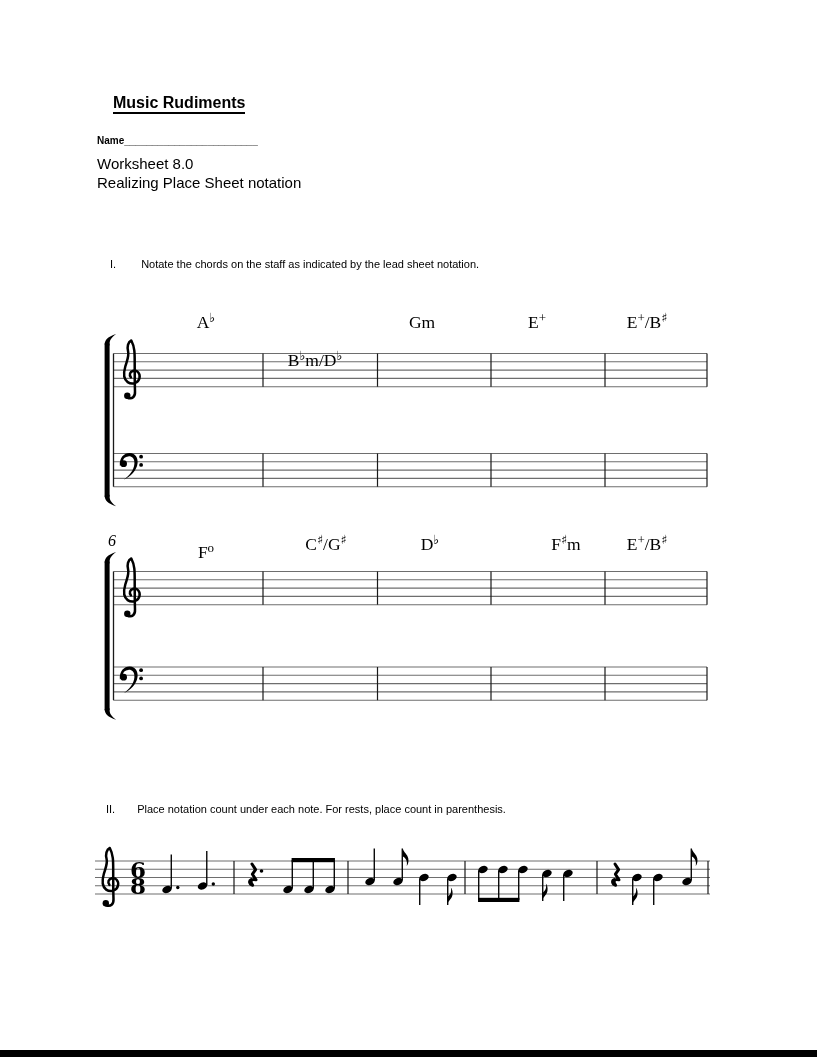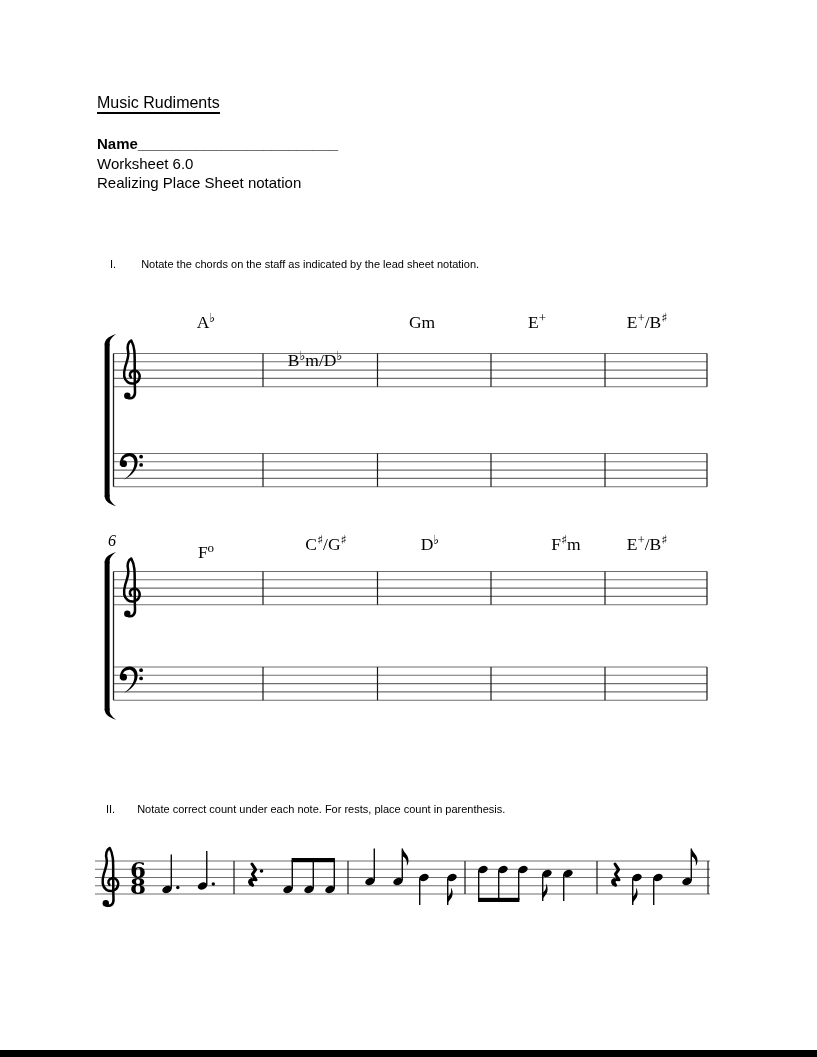--- a/index.html
+++ b/index.html
@@ -1,22 +1,22 @@
 <!DOCTYPE html>
 <html><head>
 <meta charset="utf-8">
 <style>
   html,body{margin:0;padding:0;background:#e8e8e8;}
   .page{
     position:relative;width:817px;height:1057px;background:#ffffff;
     font-family:"Liberation Sans",sans-serif;color:#000;overflow:hidden;margin:0 auto;
   }
   .abs{position:absolute;}
-  .title{font-size:16px;font-weight:normal;border-bottom:2px solid #000;padding-bottom:0;}
-  .bold-line{font-size:15px;font-weight:bold;}
+  .title{font-size:16px;font-weight:bold;border-bottom:2px solid #000;padding-bottom:0;margin-left:16px;}
+  .bold-line{font-size:10px;font-weight:bold;}
   .body-line{font-size:15px;}
   .instruction{font-size:11px;}
   .instruction .numeral{display:inline-block;}
   #music-svg{position:absolute;left:0;top:0;}
   .chord-row{position:absolute;left:0;width:817px;height:26px;}
   .chord{
     position:absolute;transform:translateX(-50%);white-space:nowrap;
     font-family:"Liberation Serif","DejaVu Serif",serif;font-size:17.5px;color:#000;
   }
   .chord .sup{font-size:13px;position:relative;top:-6px;}
@@ -166,21 +166,21 @@
       <rect x="653.05" y="878.5" width="1.35" height="26.5" fill="#000"></rect>
       <ellipse cx="687" cy="881.5" rx="4.9" ry="3.4" transform="rotate(-21 687 881.5)" fill="#000"></ellipse>
       <rect x="690.6" y="848.5" width="1.35" height="32" fill="#000"></rect>
       <path d="M 691.9,848.5 C 692.5,852.5 696.5,854 697.3,858.5 C 697.9,862 696.9,864.5 695.6999999999999,866.1 C 696.9,860.9 694.3,857.9 691.9,856.5 Z" fill="#000"></path>
     </svg>
 
   <div class="abs title" style="left:97px;top:94px;">Music Rudiments</div>
 
   <div class="abs bold-line" style="left:97px;top:135px;">Name________________________</div>
 
-  <div class="abs body-line" style="left:97px;top:155px;">Worksheet 6.0</div>
+  <div class="abs body-line" style="left:97px;top:155px;">Worksheet 8.0</div>
 
   <div class="abs body-line" style="left:97px;top:174px;">Realizing Place Sheet notation</div>
 
   <div class="abs instruction" style="left:110px;top:258px;">
     <span class="numeral">I.</span><span style="display:inline-block;width:25px;"></span><span>Notate the chords on the staff as indicated by the lead sheet notation.</span>
   </div>
 
   <div id="chords-1" class="chord-row" style="top:312px;">
       <div class="chord" style="left: 206px;"><span>A</span><span class="sup acc">♭</span></div>
       <div class="chord" style="left: 315px; margin-top: 38px;"><span>B</span><span class="sup acc">♭</span><span>m/D</span><span class="sup acc">♭</span></div>
@@ -193,17 +193,17 @@
 
   <div id="chords-2" class="chord-row" style="top:534px;">
       <div class="chord" style="left: 206px; margin-top: 8px;"><span>F</span><span class="sup">o</span></div>
       <div class="chord" style="left: 326px;"><span>C</span><span class="sup acc">♯</span><span>/G</span><span class="sup acc">♯</span></div>
       <div class="chord" style="left: 430px;"><span>D</span><span class="sup acc">♭</span></div>
       <div class="chord" style="left: 566px;"><span>F</span><span class="sup acc">♯</span><span>m</span></div>
       <div class="chord" style="left: 647px;"><span>E</span><span class="sup">+</span><span>/B</span><span class="sup acc">♯</span></div>
     </div>
 
   <div class="abs instruction" style="left:106px;top:803px;">
-    <span class="numeral">II.</span><span style="display:inline-block;width:22px;"></span><span>Notate correct count under each note. For rests, place count in parenthesis.</span>
+    <span class="numeral">II.</span><span style="display:inline-block;width:22px;"></span><span>Place notation count under each note. For rests, place count in parenthesis.</span>
   </div>
 
   <div class="bottom-bar" style="top:1050px;height:7px;"></div>
 </div>
 
 </body></html>

